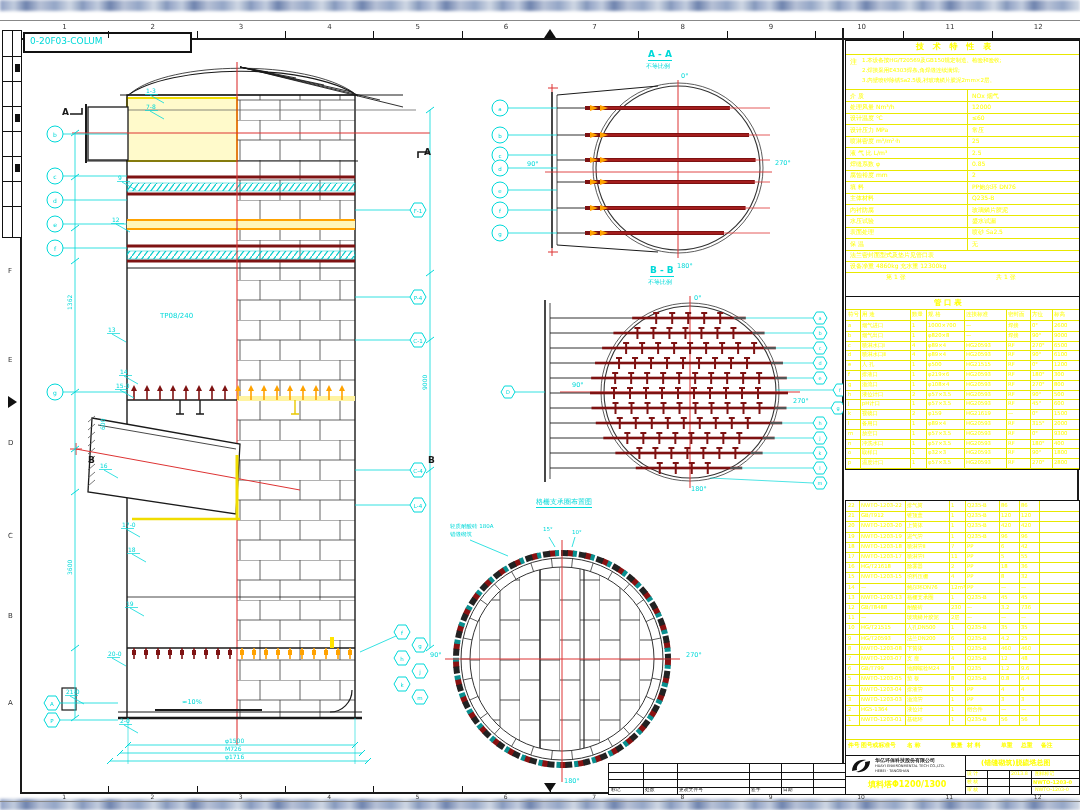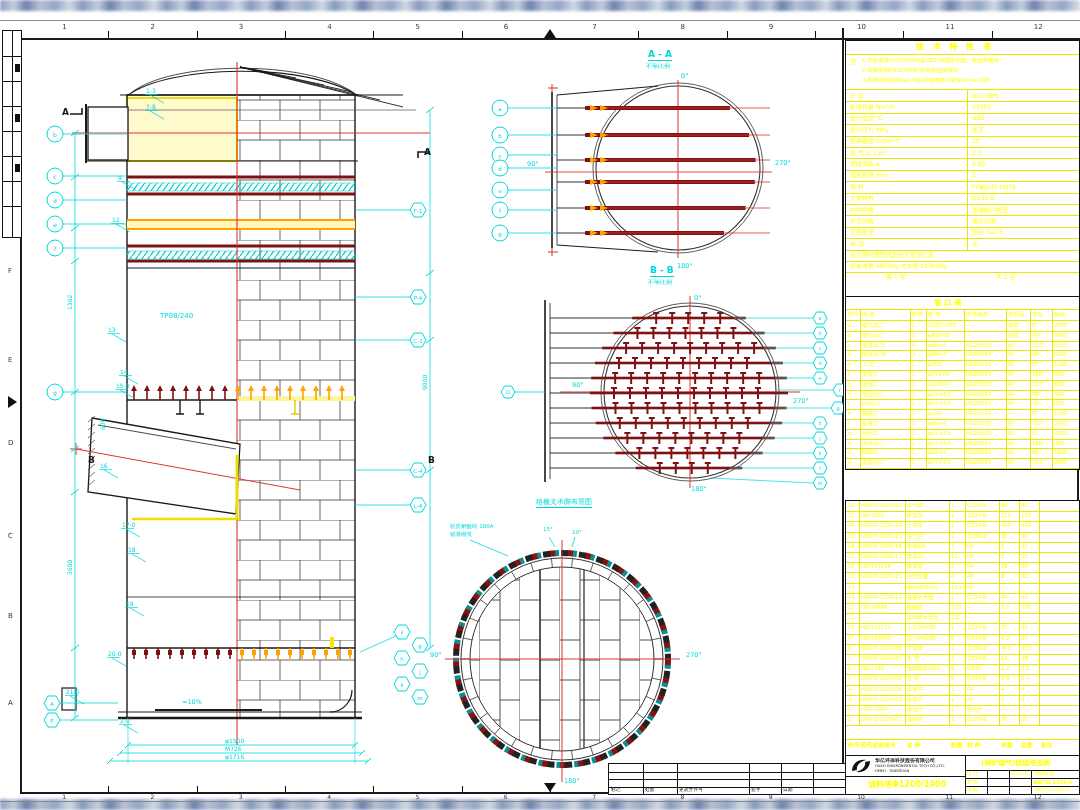--- a/index.html
+++ b/index.html
@@ -28,20 +28,23 @@
   <div class="hline" style="left:20px;top:792px;width:1060px;height:2px;"></div>
   <div class="vline" style="left:20px;top:38px;width:2px;height:756px;"></div>
   <div class="vline" style="left:1077px;top:38px;width:2px;height:756px;"></div>
   <div class="vline" style="left:842px;top:28px;width:2px;height:766px;"></div>
   <div class="hline" style="left:0;top:801px;width:1080px;height:1px;background:#888;"></div>
 
   <div class="abs" style="left:544px;top:29px;width:0;height:0;border-left:6px solid transparent;border-right:6px solid transparent;border-bottom:9px solid #111;"></div>
   <div class="abs" style="left:544px;top:783px;width:0;height:0;border-left:6px solid transparent;border-right:6px solid transparent;border-top:9px solid #111;"></div>
   <div class="abs" style="left:8px;top:396px;width:0;height:0;border-top:6px solid transparent;border-bottom:6px solid transparent;border-left:9px solid #111;"></div>
 
+  <div class="abs" style="left:23px;top:32px;width:165px;height:17px;border:2px solid #111;background:#fff;">
+    <span class="txt cy" style="left:5px;top:3px;font-size:9px;">0-20F03-COLUM</span>
+  </div>
 
   <svg id="draw" class="abs" style="left:20px;top:38px;" width="823" height="755" viewBox="20 38 823 755">
     <defs>
       <pattern id="brick" width="40" height="40" patternUnits="userSpaceOnUse">
         <path d="M0 0H40M0 20H40M20 0V20M0 20V40M40 20V40" stroke="#3c3c3c" stroke-width="0.8" fill="none"></path>
       </pattern>
       <pattern id="brickP" width="40" height="40" patternUnits="userSpaceOnUse" patternTransform="rotate(90)">
         <path d="M0 0H40M0 20H40M20 0V20M0 20V40M40 20V40" stroke="#3c3c3c" stroke-width="0.9" fill="none"></path>
       </pattern>
       <pattern id="cyhatch" width="6" height="8" patternUnits="userSpaceOnUse">
@@ -1224,22 +1227,22 @@
       <div style="position: absolute; left: 845px; top: 755px; width: 233px; height: 38px; border: 1.5px solid rgb(17, 17, 17); background: rgb(255, 255, 255);">
         <div style="position: absolute; left: 119px; top: 0px; width: 1px; height: 38px; background: rgb(17, 17, 17);"></div>
         <div style="position: absolute; left: 0px; top: 20px; width: 119px; height: 1px; background: rgb(17, 17, 17);"></div>
         <div style="position: absolute; left: 3px; top: 2px; width: 24px; height: 16px;"><svg width="24" height="16" viewBox="0 0 24 16">
             <path d="M3 13 C3 5 10 1 17 2 C10 4 7 8 8 12 Z" fill="#111"></path>
             <path d="M21 3 C21 11 14 15 7 14 C14 12 17 8 16 4 Z" fill="#111"></path>
           </svg></div>
         <span class="txt" style="left: 29px; top: 2px; font-size: 5px; color: rgb(26, 26, 26); font-weight: bold;">华亿环保科技股份有限公司</span>
         <span class="txt" style="left: 29px; top: 8.5px; font-size: 3.6px; color: rgb(26, 26, 26);">HUAYI ENVIRONMENTAL TECH CO.,LTD.</span>
         <span class="txt" style="left: 29px; top: 13.5px; font-size: 3.6px; color: rgb(26, 26, 26);">HEBEI · TANGSHAN</span>
-        <span class="txt" style="left: 22px; top: 25px; font-size: 8px; color: rgb(255, 255, 0); font-weight: bold;">填料塔Φ1200/1900</span>
-        <span class="txt" style="left: 135px; top: 4px; font-size: 7px; color: rgb(255, 255, 0); font-weight: bold;">(锅炉烟气)脱硫塔总图</span>
+        <span class="txt" style="left: 22px; top: 25px; font-size: 8px; color: rgb(255, 255, 0); font-weight: bold;">填料塔Φ1200/1300</span>
+        <span class="txt" style="left: 135px; top: 4px; font-size: 7px; color: rgb(255, 255, 0); font-weight: bold;">(错缝砌筑)脱硫塔总图</span>
         <div style="position: absolute; left: 119px; top: 14px; width: 114px; height: 1px; background: rgb(17, 17, 17);"></div>
         <div style="position: absolute; left: 141px; top: 14px; width: 1px; height: 24px; background: rgb(17, 17, 17);"></div>
         <div style="position: absolute; left: 163px; top: 14px; width: 1px; height: 24px; background: rgb(17, 17, 17);"></div>
         <div style="position: absolute; left: 185px; top: 14px; width: 1px; height: 24px; background: rgb(17, 17, 17);"></div>
         <div style="position: absolute; left: 119px; top: 22px; width: 114px; height: 1px; background: rgb(17, 17, 17);"></div>
         <div style="position: absolute; left: 119px; top: 30px; width: 114px; height: 1px; background: rgb(17, 17, 17);"></div>
         <span class="txt" style="left: 121px; top: 15.5px; font-size: 4.8px; color: rgb(255, 255, 0);">设 计</span>
         <span class="txt" style="left: 165px; top: 15.5px; font-size: 4.8px; color: rgb(255, 255, 0);">2013.8</span>
         <span class="txt" style="left: 189px; top: 15.5px; font-size: 4.8px; color: rgb(255, 255, 0);">图样标记</span>
         <span class="txt" style="left: 121px; top: 23.5px; font-size: 4.8px; color: rgb(255, 255, 0);">校 核</span>

